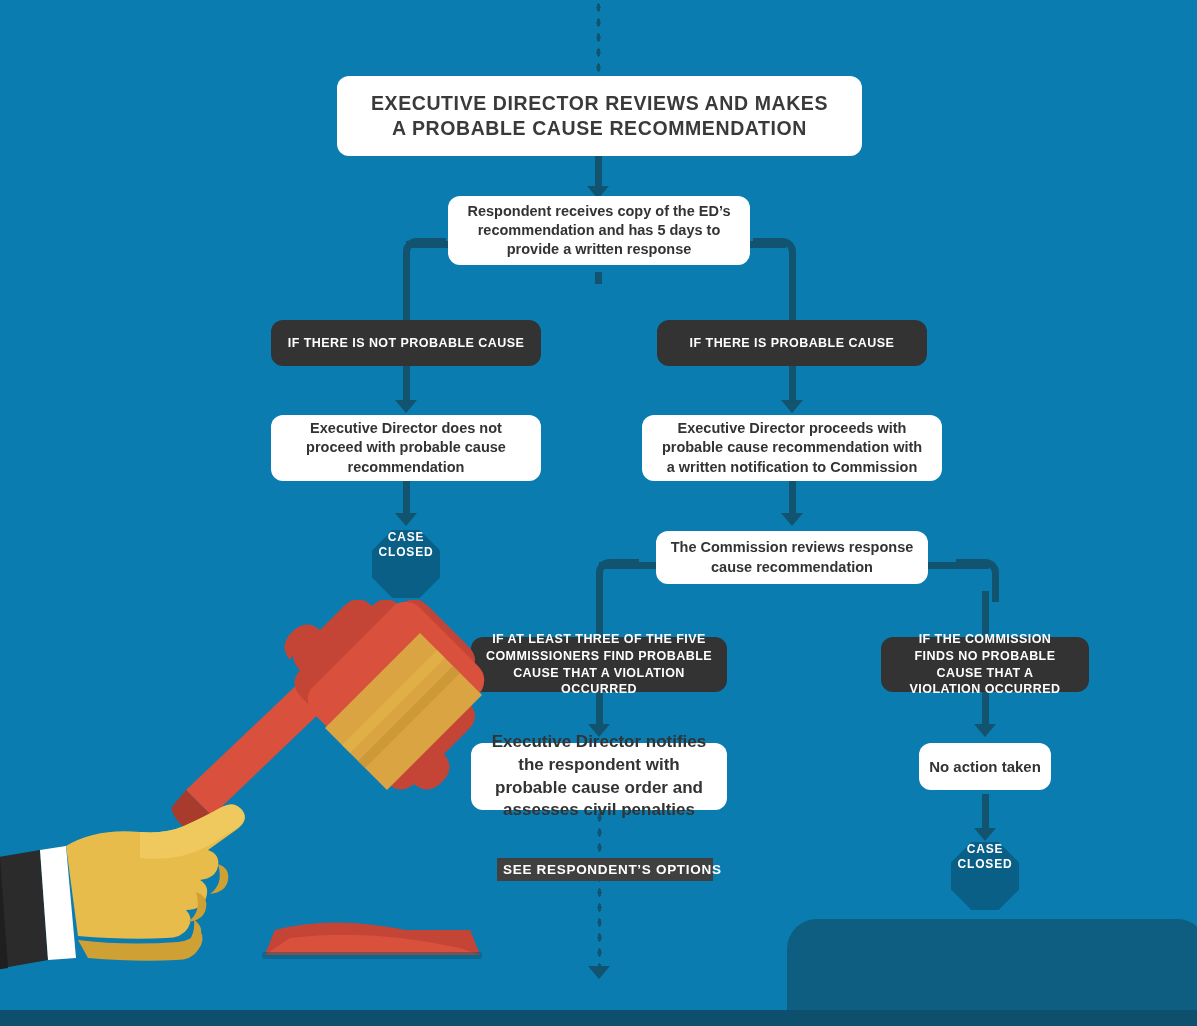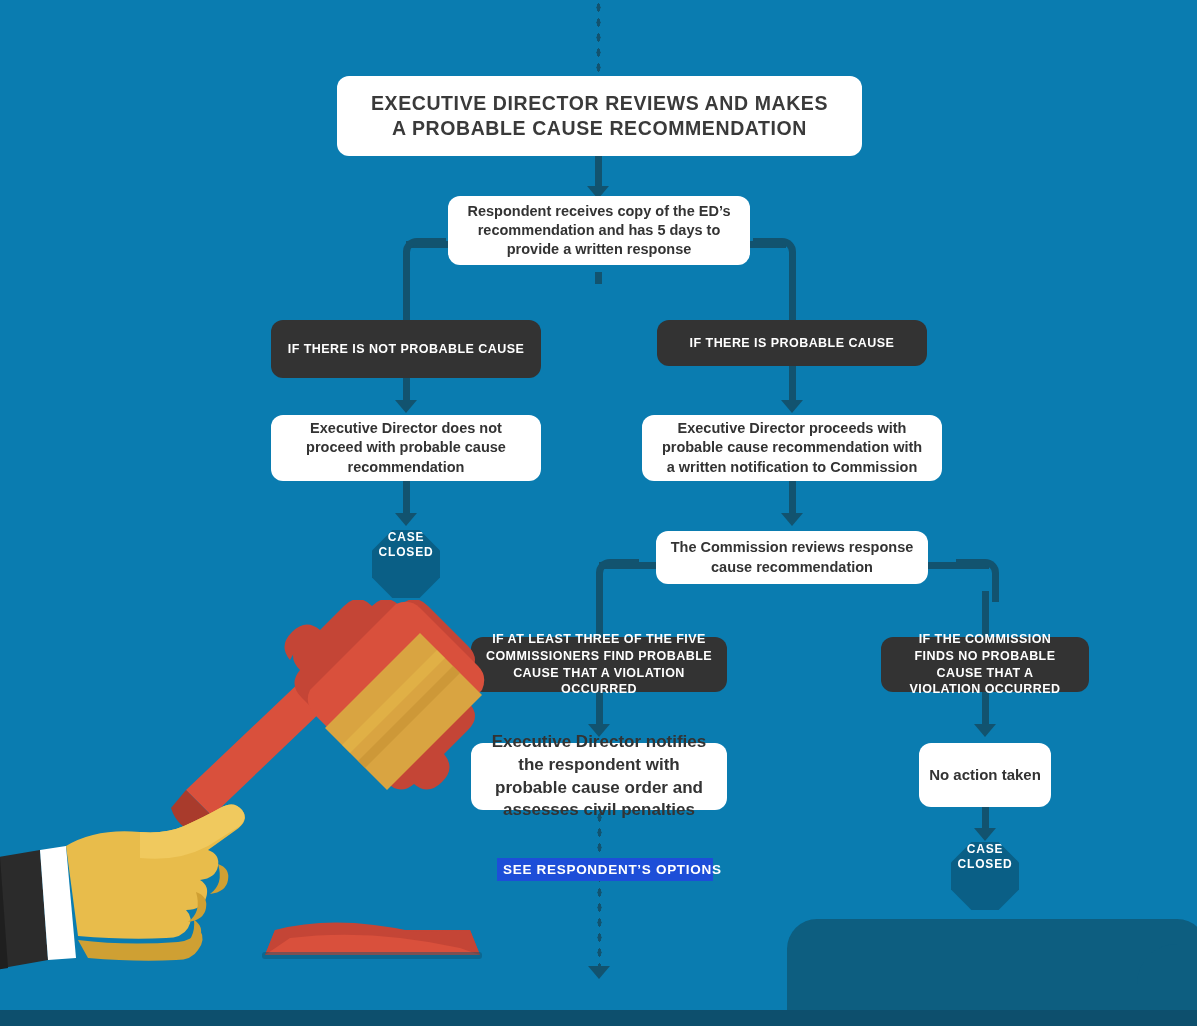--- a/index.html
+++ b/index.html
@@ -129,21 +129,21 @@
     clip-path: polygon(30% 0%, 70% 0%, 100% 30%, 100% 70%, 70% 100%, 30% 100%, 0% 70%, 0% 30%);
   }
   .link-label {
     position: absolute;
     color: #ffffff;
     font-weight: bold;
     font-size: 13.5px;
     letter-spacing: 0.7px;
     text-align: center;
     text-transform: uppercase;
-    background: #1d4ed8;
+    background: #404040;
     padding: 4px 6px;
     white-space: nowrap;
   }
 
   
   #gavel-art { position: absolute; left: -10px; top: 600px; width: 500px; height: 400px; }
 </style>
 </head>
 <body>
 
@@ -196,21 +196,21 @@
   <div class="arrow-head" style="left:588px; top:966px;"></div>
 
   <div class="node node-header" style="left:337px; top:76px; width:525px; height:80px; padding:0 24px;">
     <span>EXECUTIVE DIRECTOR REVIEWS AND MAKES A PROBABLE CAUSE RECOMMENDATION</span>
   </div>
 
   <div class="node node-white" style="left:448px; top:196px; width:302px; height:69px; padding:0 18px; font-size:14.5px;">
     <span>Respondent receives copy of the ED’s recommendation and has 5 days to provide a written response</span>
   </div>
 
-  <div class="node node-dark" style="left:271px; top:320px; width:270px; height:58px; padding:0 14px;">
+  <div class="node node-dark" style="left:271px; top:320px; width:270px; height:46px; padding:0 14px;">
     <span>IF THERE IS NOT PROBABLE CAUSE</span>
   </div>
 
   <div class="node node-dark" style="left:657px; top:320px; width:270px; height:46px; padding:0 14px;">
     <span>IF THERE IS PROBABLE CAUSE</span>
   </div>
 
   <div class="node node-white" style="left:271px; top:415px; width:270px; height:66px; padding:0 16px; font-size:14.5px;justify-content:center;">
     <span>Executive Director does not proceed with probable cause recommendation</span>
   </div>
@@ -232,21 +232,21 @@
   </div>
 
   <div class="node node-dark" style="left:881px; top:637px; width:208px; height:55px; padding:0 28px;">
     <span>IF THE COMMISSION FINDS NO PROBABLE CAUSE THAT A VIOLATION OCCURRED</span>
   </div>
 
   <div class="node node-white" style="left:471px; top:743px; width:256px; height:67px; padding:0 10px; font-size:17px;">
     <span>Executive Director notifies the respondent with probable cause order and assesses civil penalties</span>
   </div>
 
-  <div class="node node-white" style="left:919px; top:743px; width:132px; height:64px; padding:0 10px; font-size:15px;">
+  <div class="node node-white" style="left:919px; top:743px; width:132px; height:47px; padding:0 10px; font-size:15px;">
     <span>No action taken</span>
   </div>
 
   <div class="badge-octagon" style="left:951px; top:842px; width:68px; height:68px;">
     <span>CASE CLOSED</span>
   </div>
 
   <div class="link-label" style="left:497px; top:858px; width:204px;">
     <span>SEE RESPONDENT’S OPTIONS</span>
   </div>

